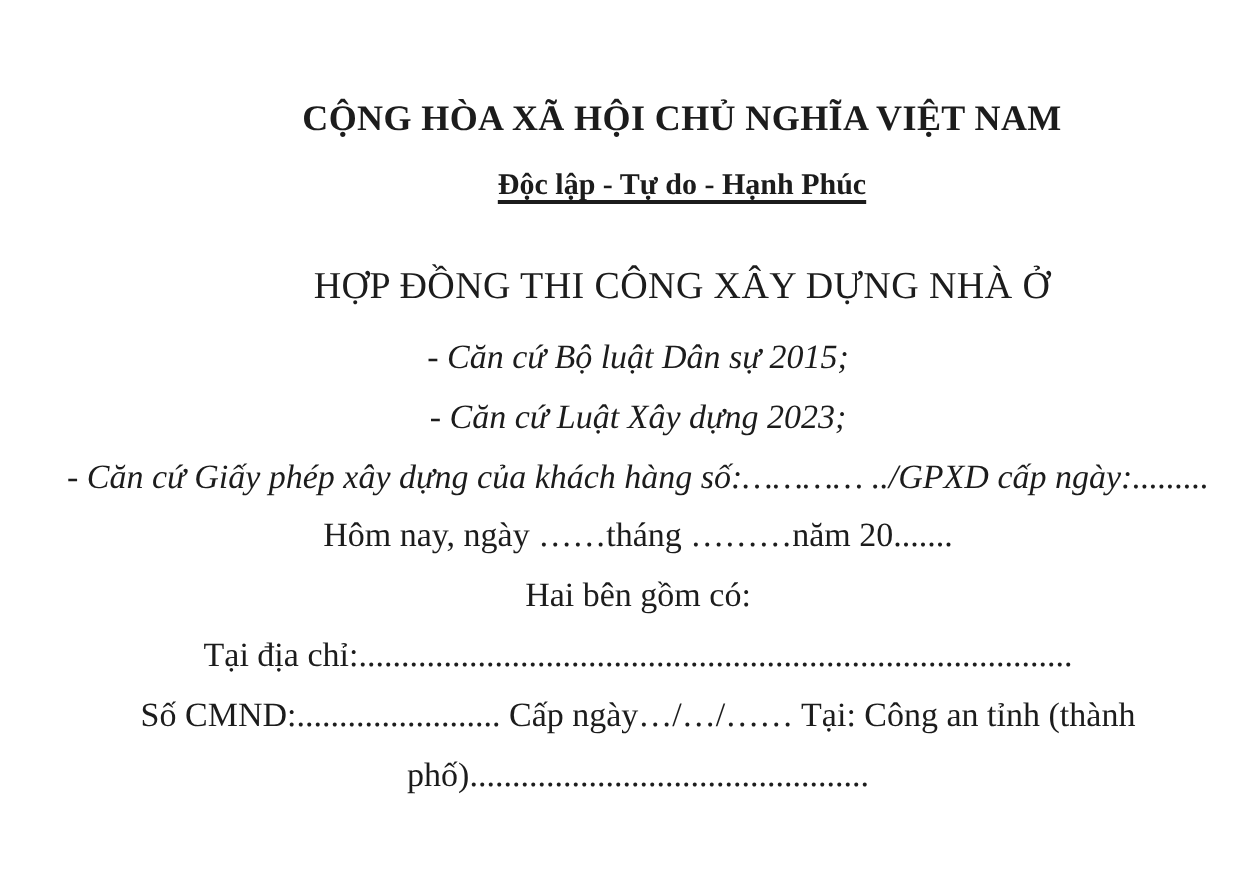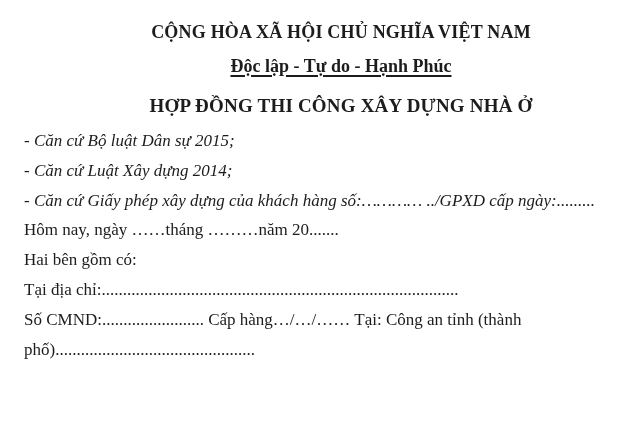--- a/index.html
+++ b/index.html
@@ -7,61 +7,62 @@
     padding: 0;
     background: #ffffff;
   }
   .page {
     position: relative;
     box-sizing: border-box;
     width: 620px;
     height: 448px;
     background: #ffffff;
     overflow: hidden;
-    padding: 21px 6px 0 24px;
+    padding: 48px 6px 0 24px;
     font-family: "Liberation Serif", "DejaVu Serif", serif;
     font-size: 17px;
     color: #1c1c1c;
   }
   .centered {
     text-align: center;
     margin-left: 44px;
   }
   .national-title {
     font-weight: bold;
     font-size: 18px;
     line-height: 22px;
     letter-spacing: 0.2px;
   }
   .motto {
     font-weight: bold;
-    font-size: 18px;
+    font-size: 15px;
     line-height: 24px;
     margin-top: 11px;
   }
   .motto .underlined {
     text-decoration: underline;
     text-decoration-thickness: 1.5px;
     text-underline-offset: 3px;
   }
   .doc-title {
-    font-weight: bold;
+    font-weight: normal;
     font-size: 19px;
     line-height: 24px;
-    margin-top: 16px;
+    margin-top: 27px;
     letter-spacing: 0.2px;
   }
   .lines {
     margin-top: 8px;
   }
   .lines p {
     margin: 0;
     line-height: 29.8px;
     white-space: nowrap;
     overflow: hidden;
+    text-align: center;
   }
   .italic { font-style: italic; }
   .bold { font-weight: bold; }
 </style>
 </head>
 <body>
 
 <div class="page">
 
   <div class="centered national-title">CỘNG HÒA XÃ HỘI CHỦ NGHĨA VIỆT NAM</div>
@@ -69,30 +70,30 @@
   <div class="centered motto">
     <span class="underlined">Độc lập - Tự do - Hạnh Phúc</span>
   </div>
 
   <div class="centered doc-title">HỢP ĐỒNG THI CÔNG XÂY DỰNG NHÀ Ở</div>
 
   <div class="lines">
 
     <p class="italic">- Căn cứ Bộ luật Dân sự 2015;</p>
 
-    <p class="italic">- Căn cứ Luật Xây dựng 2014;</p>
+    <p class="italic">- Căn cứ Luật Xây dựng 2023;</p>
 
     <p class="italic">- Căn cứ Giấy phép xây dựng của khách hàng số:………… ../GPXD cấp ngày:.........</p>
 
     <p>Hôm nay, ngày ……tháng ………năm 20.......</p>
 
     <p>Hai bên gồm có:</p>
 
     <p>Tại địa chỉ:....................................................................................</p>
 
 
 
-    <p>Số CMND:........................ Cấp hàng…/…/…… Tại: Công an tỉnh (thành</p>
+    <p>Số CMND:........................ Cấp ngày…/…/…… Tại: Công an tỉnh (thành</p>
 
     <p>phố)...............................................</p>
 
   </div>
 </div>
 
 </body></html>

